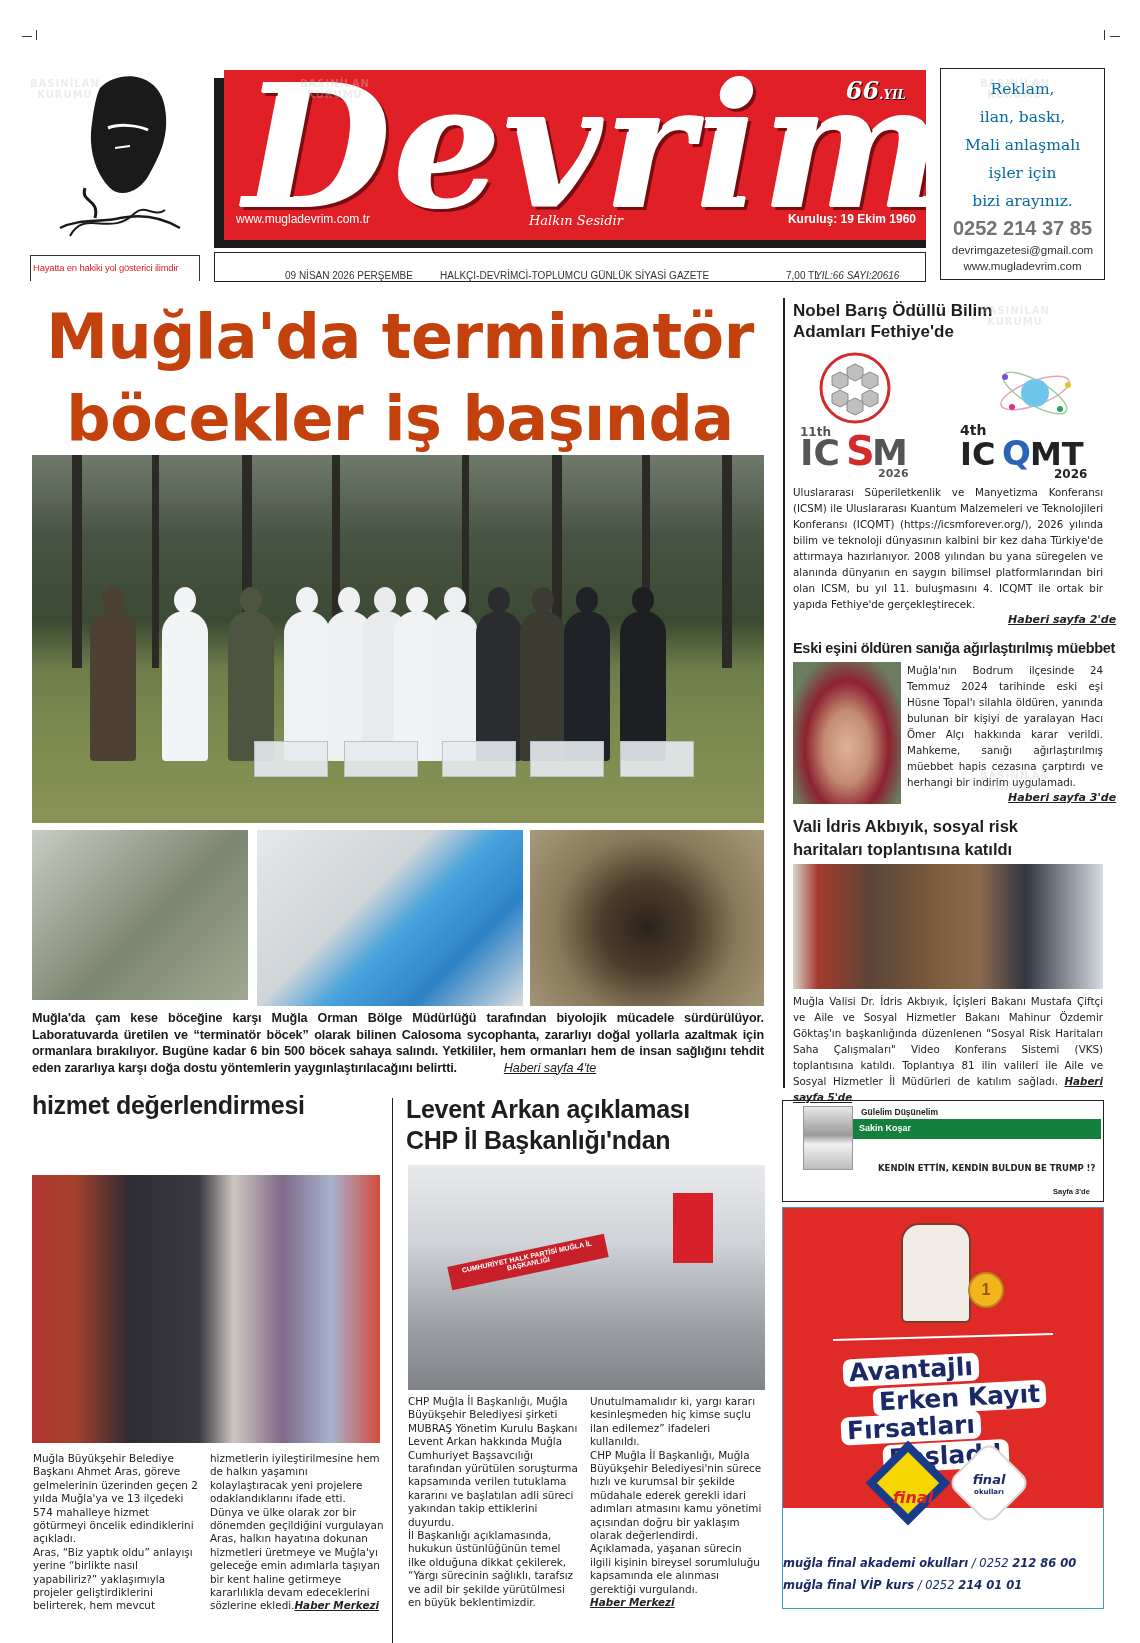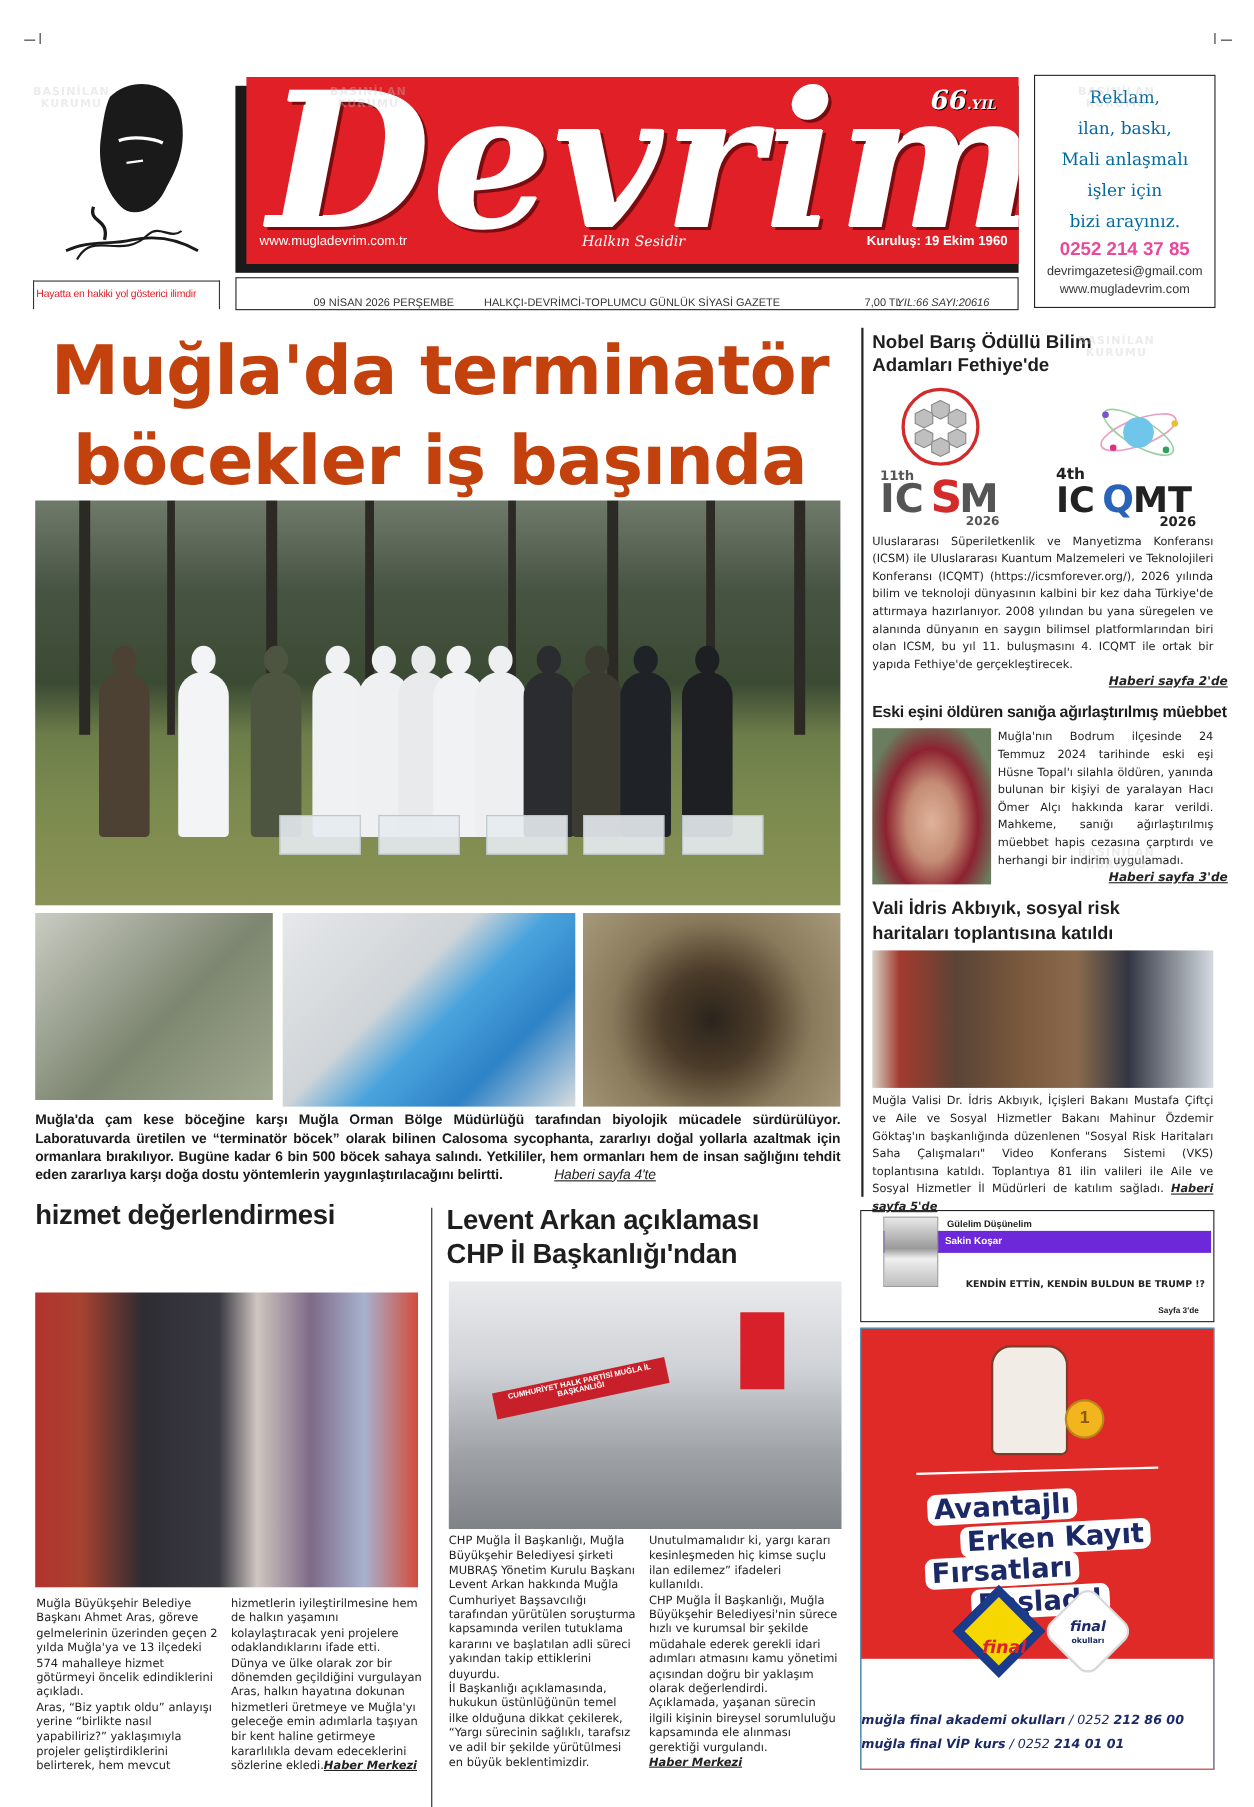--- a/index.html
+++ b/index.html
@@ -22,21 +22,21 @@
   .logo-year small { font-size: 12px; }
   .logo-url { position: absolute; left: 12px; bottom: 14px; color: #fff; font-size: 12px; margin-top: 48px; }
   .logo-slogan { position: absolute; left: 305px; bottom: 12px; color: #fff; font-family: "DejaVu Serif", serif; font-style: italic; font-size: 13px; }
   .logo-founded { position: absolute; right: 10px; bottom: 14px; color: #fff; font-size: 12px; font-weight: bold; }
 
   .dateline { left: 214px; top: 252px; width: 712px; height: 30px; border: 1px solid #222; font-size: 10px; color: #333; }
   .dateline span { position: absolute; top: 17px; }
 
   .ad-box { left: 940px; top: 68px; width: 165px; height: 212px; border: 1px solid #222; text-align: center; }
   .ad-box .line { font-family: "DejaVu Serif", serif; font-weight: normal; font-size: 15.5px; line-height: 28px; color: #0369a1; }
-  .ad-box .phone { color: #ec4899; font-weight: bold; font-size: 17px; margin-top: 2px; font-family: "Liberation Sans", sans-serif; }
+  .ad-box .phone { color: #737373; font-weight: bold; font-size: 20px; margin-top: 2px; font-family: "Liberation Sans", sans-serif; }
   .ad-box .small { font-size: 11.5px; color: #333; margin-top: 4px; }
 
   
   .headline { left: 30px; top: 296px; width: 740px; text-align: center; font-family: "DejaVu Sans", sans-serif; font-weight: bold; font-size: 62px; line-height: 82px; color: #c2410c; letter-spacing: -0.5px; }
 
   .vrule { position: absolute; background: #222; width: 2px; }
 
   
   .photo { position: absolute; overflow: hidden; }
   .main-photo { left: 32px; top: 455px; width: 732px; height: 368px;
@@ -68,21 +68,21 @@
   .r-text { position: absolute; font-family: "DejaVu Sans", sans-serif; font-size: 10.3px; line-height: 16px; color: #222; text-align: justify; }
   .r-link { position: absolute; font-family: "DejaVu Sans", sans-serif; font-weight: bold; font-style: italic; text-decoration: underline; font-size: 11px; color: #222; }
 
   .icsm { left: 800px; top: 350px; width: 120px; height: 130px; }
   .icqmt { left: 960px; top: 365px; width: 140px; height: 115px; }
 
   .victim-photo { left: 793px; top: 662px; width: 108px; height: 142px; background: radial-gradient(ellipse at 50% 60%, #e0b29a 0%, #c48c74 30%, #8c2230 55%, #6a7d5e 80%); }
   .meeting-photo { left: 793px; top: 864px; width: 310px; height: 125px; background: linear-gradient(90deg, #d8d4c8 0%, #a43a2e 8%, #5a4536 25%, #7c5a3e 45%, #8a6a4c 60%, #323642 75%, #d5dbe1 100%); }
 
   .column-box { left: 782px; top: 1100px; width: 322px; height: 102px; border: 1px solid #222; }
-  .column-bar { position: absolute; left: 20px; top: 18px; width: 298px; height: 20px; background: #6d28d9; }
+  .column-bar { position: absolute; left: 20px; top: 18px; width: 298px; height: 20px; background: #15803d; }
   .columnist-photo { position: absolute; left: 20px; top: 5px; width: 50px; height: 64px; background: linear-gradient(180deg,#e8e8e8,#9a9a9a 45%,#f0f0f0 60%,#bdbdbd); border: 1px solid #999; }
 
   .final-ad { left: 782px; top: 1207px; width: 322px; height: 402px; background: #e02a28; border: 1px solid #3aa0c8; overflow: hidden; }
   .final-ad .white { position: absolute; left: 0; bottom: 0; width: 100%; height: 100px; background: #fff; }
   .final-ad .rule { position: absolute; left: 50px; top: 128px; width: 220px; height: 2px; background: #fff; transform: rotate(-1.5deg); }
   .fist { position: absolute; left: 118px; top: 15px; width: 70px; height: 100px; background: #f1ede6; border-radius: 18px 18px 6px 6px; border: 2px solid #7a3d2a; }
   .medal { position: absolute; left: 185px; top: 64px; width: 36px; height: 36px; border-radius: 50%; background: #f2b51e; border: 2px solid #b8861a; text-align: center; font-weight: bold; font-size: 16px; color: #8a5a0a; line-height: 32px; }
   .promo { position: absolute; font-family: "DejaVu Sans", sans-serif; font-weight: bold; color: #1b2a66; font-size: 25px; background: #fff; padding: 0 6px; border-radius: 8px; line-height: 28px; }
   .logo-f { position: absolute; left: 95px; top: 245px; width: 60px; height: 60px; background: #1a3a8a; transform: rotate(45deg); }
   .logo-f-in { position: absolute; left: 8px; top: 8px; width: 44px; height: 44px; background: #f6d800; }

